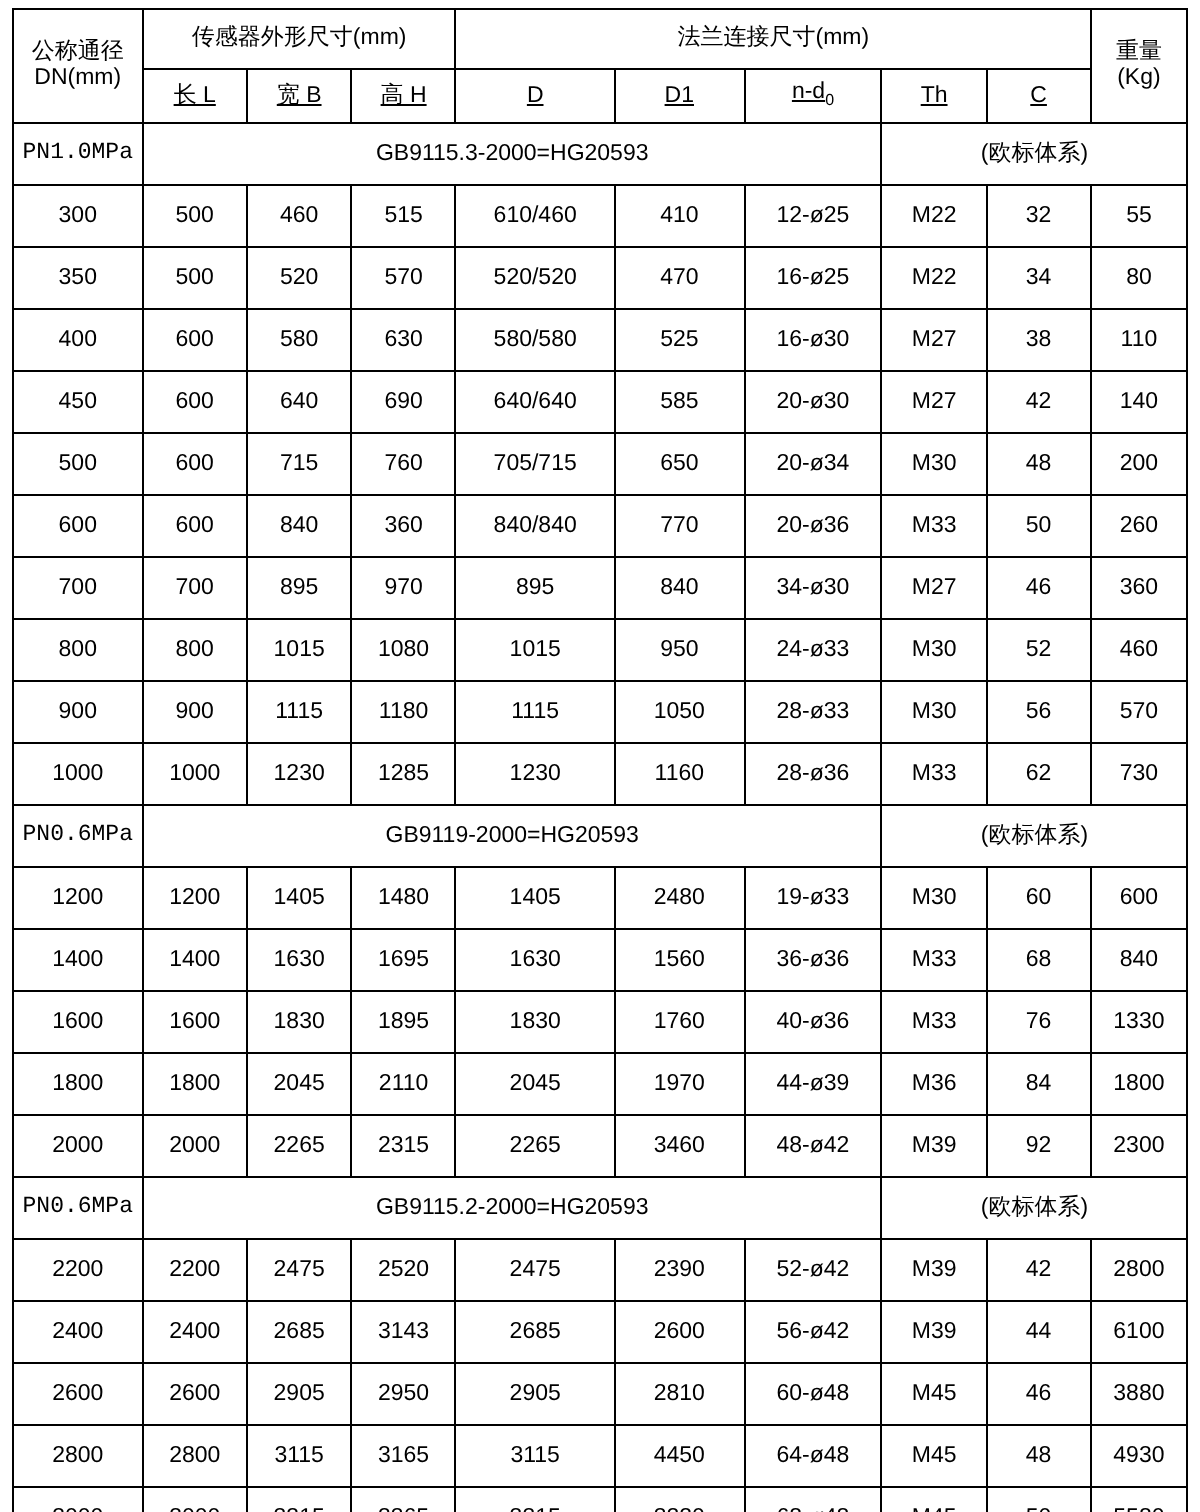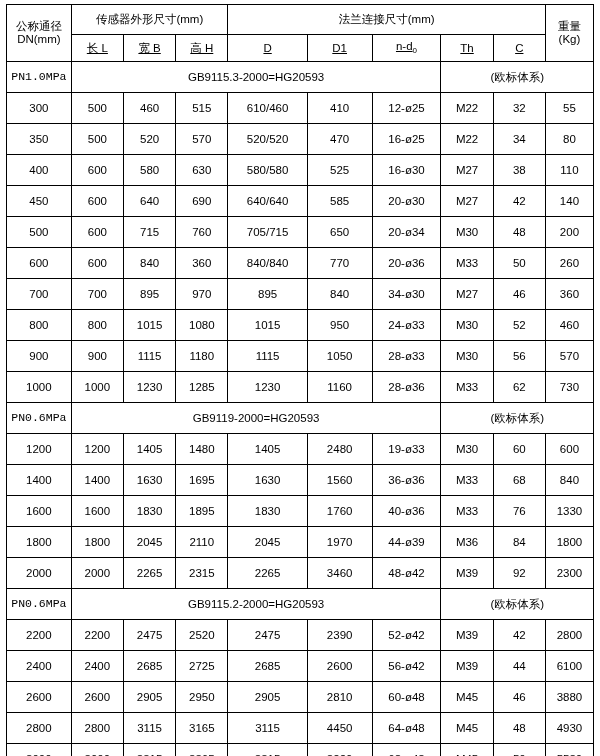--- a/index.html
+++ b/index.html
@@ -325,21 +325,21 @@
           <td>2390</td>
           <td>52-ø42</td>
           <td>M39</td>
           <td>42</td>
           <td>2800</td>
         </tr>
         <tr class="data">
           <td>2400</td>
           <td>2400</td>
           <td>2685</td>
-          <td>2725</td>
+          <td>3143</td>
           <td>2685</td>
           <td>2600</td>
           <td>56-ø42</td>
           <td>M39</td>
           <td>44</td>
           <td>6100</td>
         </tr>
         <tr class="data">
           <td>2600</td>
           <td>2600</td>

